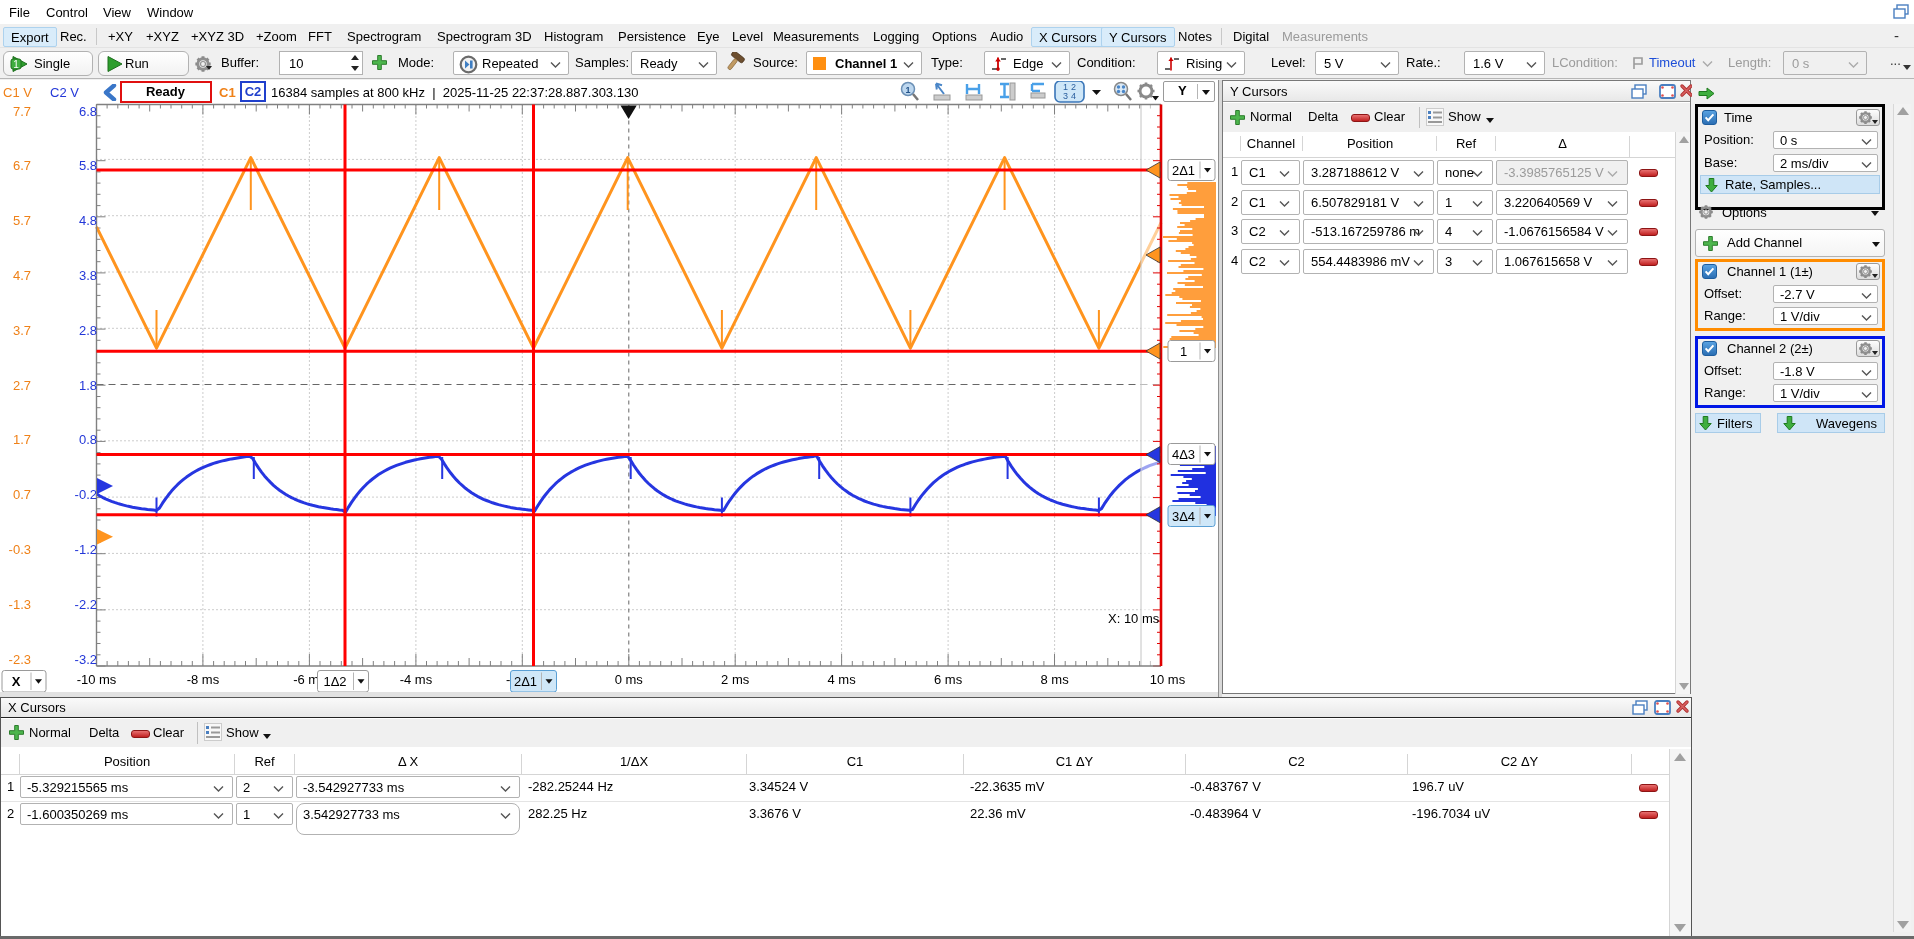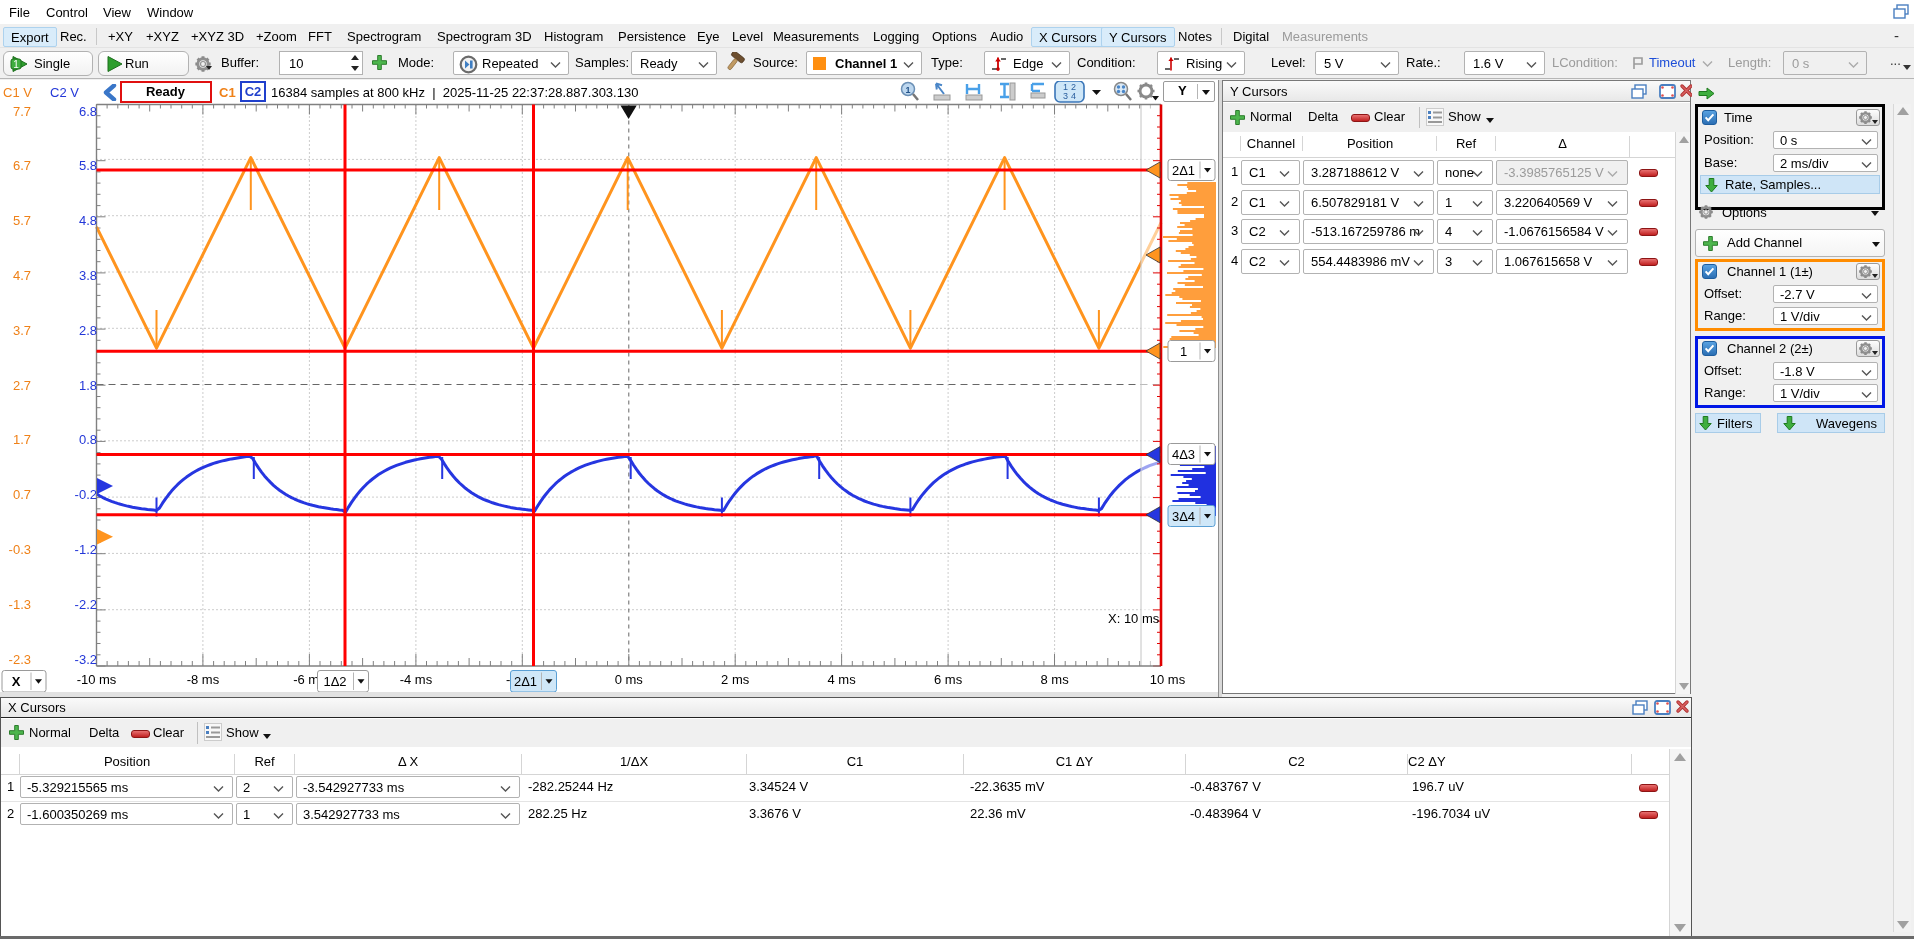--- a/index.html
+++ b/index.html
@@ -1131,21 +1131,21 @@
     <span style="position:absolute;left:262px;top:15px;width:0;height:0;border-left:4.5px solid transparent;border-right:4.5px solid transparent;border-top:5.5px solid #111"></span>
   </div>
   <div style="position:absolute;left:0;top:51px;width:1668px;height:26px;background:#fff;border-bottom:1px solid #d5d5d5">
       <span style="position:absolute;left:18px;top:5px;width:215px;text-align:center;border-left:1px solid #d5d5d5;height:20px">Position</span>
       <span style="position:absolute;left:233px;top:5px;width:60px;text-align:center;border-left:1px solid #d5d5d5;height:20px">Ref</span>
       <span style="position:absolute;left:293px;top:5px;width:227px;text-align:center;border-left:1px solid #d5d5d5;height:20px">Δ X</span>
       <span style="position:absolute;left:520px;top:5px;width:225px;text-align:center;border-left:1px solid #d5d5d5;height:20px">1/ΔX</span>
       <span style="position:absolute;left:745px;top:5px;width:217px;text-align:center;border-left:1px solid #d5d5d5;height:20px">C1</span>
       <span style="position:absolute;left:962px;top:5px;width:222px;text-align:center;border-left:1px solid #d5d5d5;height:20px">C1 ΔY</span>
       <span style="position:absolute;left:1184px;top:5px;width:222px;text-align:center;border-left:1px solid #d5d5d5;height:20px">C2</span>
-      <span style="position:absolute;left:1406px;top:5px;width:224px;border-left:1px solid #d5d5d5;height:20px">C2 ΔY</span>
+      <span style="position:absolute;left:1406px;top:5px;width:224px;text-align:center;border-left:1px solid #d5d5d5;height:20px">C2 ΔY</span>
       <span style="position:absolute;left:1630px;top:5px;width:38px;text-align:center;border-left:1px solid #d5d5d5;height:20px"></span>
     </div>
 
   <div style="position:absolute;left:0;top:77px;width:1668px;height:26px">
     <span style="position:absolute;left:6px;top:4px">1</span>
     <div style="position:absolute;left:19px;top:1px;width:213px;height:22px;background:#fff;border:1px solid #b2b2b2;border-radius:2px">
         <span style="position:absolute;left:6px;top:2.5px;white-space:nowrap">-5.329215565 ms</span>
         <svg style="position:absolute;left:192px;top:7.5px" width="11" height="8" viewBox="0 0 11 8">
           <path d="M1,1.5 L5.5,6 L10,1.5" stroke="#555" stroke-width="1.4" fill="none"></path>
         </svg>
@@ -1177,21 +1177,21 @@
         <svg style="position:absolute;left:192px;top:7.5px" width="11" height="8" viewBox="0 0 11 8">
           <path d="M1,1.5 L5.5,6 L10,1.5" stroke="#555" stroke-width="1.4" fill="none"></path>
         </svg>
       </div>
     <div style="position:absolute;left:235px;top:1px;width:57px;height:22px;background:#fff;border:1px solid #b2b2b2;border-radius:2px">
         <span style="position:absolute;left:6px;top:2.5px;white-space:nowrap">1</span>
         <svg style="position:absolute;left:36px;top:7.5px" width="11" height="8" viewBox="0 0 11 8">
           <path d="M1,1.5 L5.5,6 L10,1.5" stroke="#555" stroke-width="1.4" fill="none"></path>
         </svg>
       </div>
-    <div style="position:absolute;left:295px;top:1px;width:224px;height:22px;background:#fff;border:1px solid #b2b2b2;border-radius:2px">
+    <div style="position:absolute;left:295px;top:1px;width:224px;height:32px;background:#fff;border:1px solid #b2b2b2;border-radius:8px">
         <span style="position:absolute;left:6px;top:2.5px;white-space:nowrap">3.542927733 ms</span>
         <svg style="position:absolute;left:203px;top:7.5px" width="11" height="8" viewBox="0 0 11 8">
           <path d="M1,1.5 L5.5,6 L10,1.5" stroke="#555" stroke-width="1.4" fill="none"></path>
         </svg>
       </div>
     <span style="position:absolute;left:527px;top:4px">282.25 Hz</span>
     <span style="position:absolute;left:748px;top:4px">3.3676 V</span>
     <span style="position:absolute;left:969px;top:4px">22.36 mV</span>
     <span style="position:absolute;left:1189px;top:4px">-0.483964 V</span>
     <span style="position:absolute;left:1411px;top:4px">-196.7034 uV</span>

